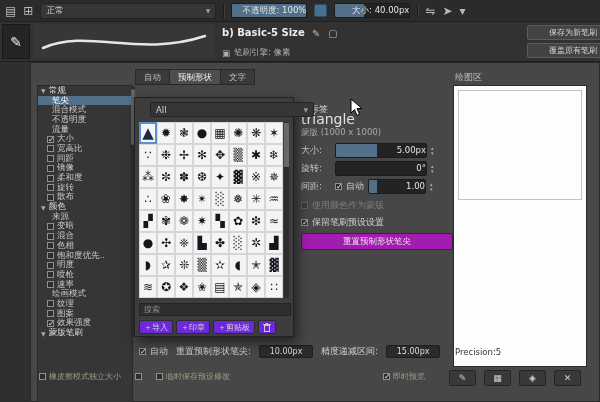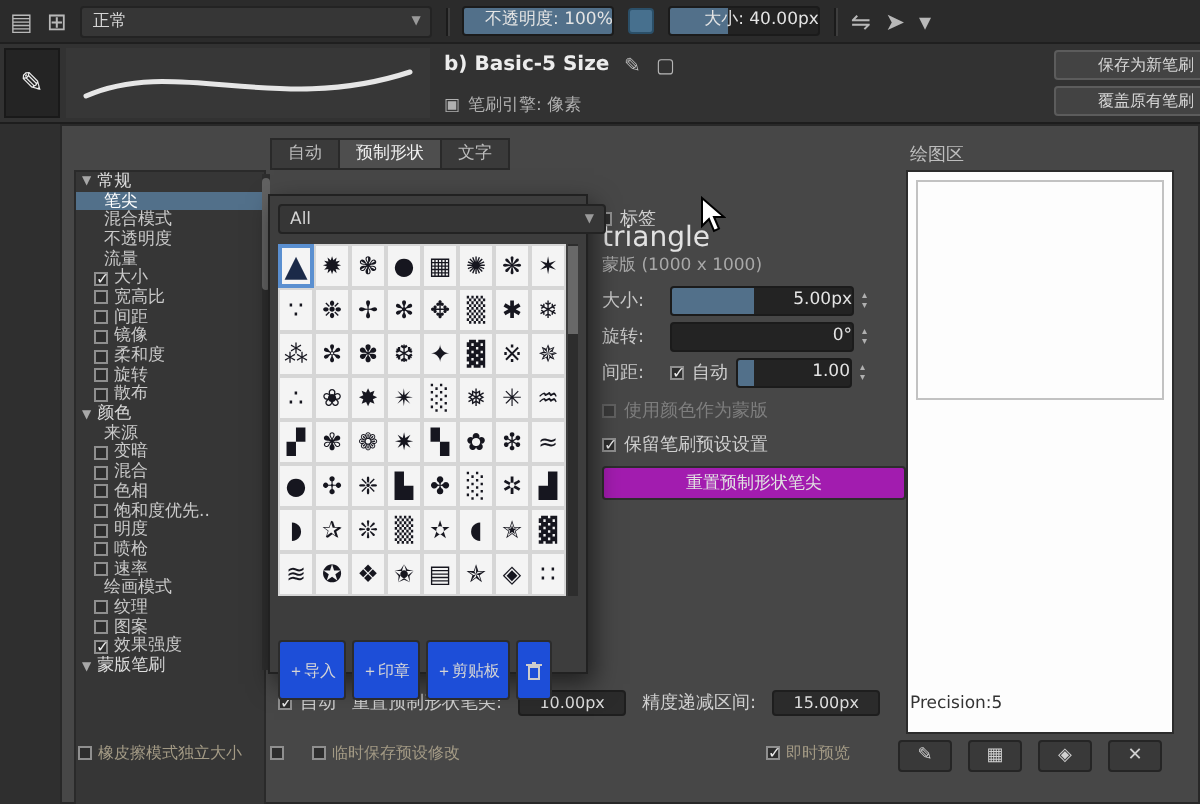--- a/index.html
+++ b/index.html
@@ -54,34 +54,34 @@
   .lscroll .thumb{position:absolute;left:0;top:2px;width:4px;height:56px;background:#626262;border-radius:2px}
   
   .tabs{position:absolute;left:104px;top:6px;display:flex}
   .tab{height:16px;padding:0 8px;line-height:15px;background:#3a3a3a;border:1px solid #292929;
     border-right:none;color:#bdbdbd;font-size:8.5px}
   .tab:last-child{border-right:1px solid #292929}
   .tab.active{background:#4e4e4e;color:#f0f0f0}
   
   .popup{position:absolute;left:103px;top:34px;width:160px;height:240px;background:#3d3d3d;
     border:1px solid #212121;box-shadow:3px 5px 12px rgba(0,0,0,.55);z-index:10}
-  .popup .combo{position:absolute;left:4px;top:4px;width:164px;height:15px}
+  .popup .combo{position:absolute;left:15px;top:4px;width:164px;height:15px}
   .grid{position:absolute;left:4px;top:24px;width:144px;height:176px;display:grid;
     grid-template-columns:repeat(8,18px);grid-auto-rows:22px;background:#e9e9e9;overflow:hidden}
   .cell{display:flex;align-items:center;justify-content:center;background:#f4f4f4;
     box-shadow:inset 0 0 0 1px #d6d6d6;font-size:12px;color:#16161f;overflow:hidden}
   .cell.sel{box-shadow:inset 0 0 0 2px #5a8fd0;font-size:15px;color:#1b2a48}
   .gscroll{position:absolute;right:4px;top:24px;width:5px;height:176px;background:#2d2d2d}
   .gscroll .thumb{position:absolute;left:0;top:1px;width:5px;height:44px;background:#686868}
   .searchrow{position:absolute;left:4px;top:205px;width:152px;height:13px;background:#2f2f2f;
     border:1px solid #232323;color:#cfcfcf;font-size:8px;padding:0 4px;outline:none;
     font-family:"DejaVu Sans","Liberation Sans",sans-serif}
   .searchrow::placeholder{color:#8b8b8b}
   .popbtns{position:absolute;left:4px;top:222px;display:flex;gap:3px;align-items:center}
-  .pbtn{height:30px;background:#1d4ed8;border:1px solid #2c2c2c;border-radius:2px;color:#d5d5d5;
+  .pbtn{height:14px;background:#6d28d9;border:1px solid #2c2c2c;border-radius:2px;color:#d5d5d5;
     font-size:8px;display:flex;align-items:center;padding:0 4px;gap:2px;white-space:nowrap}
   
   .cbrow{display:flex;align-items:center;gap:4px;white-space:nowrap}
   .rp-row{position:absolute;display:flex;align-items:center;gap:4px}
   .rp-label{color:#c9c9c9;width:30px}
   .spin{display:flex;flex-direction:column;justify-content:center;color:#b0b0b0;
     font-size:5px;line-height:5px}
   .btn{background:#a21caf;border:1px solid #2d2d2d;border-radius:2px;color:#e2e2e2;
     display:flex;align-items:center;justify-content:center;font-size:8.5px}
   .dis-label{color:#7e7e7e}
@@ -331,20 +331,21 @@
           <div class="cell">❖</div>
           <div class="cell">✬</div>
           <div class="cell">▤</div>
           <div class="cell">✯</div>
           <div class="cell">◈</div>
           <div class="cell">∷</div>
         </div>
       <div class="gscroll">
           <div class="thumb"></div>
         </div>
+      <input class="searchrow" placeholder="搜索" style="">
       <div class="popbtns">
         <div class="pbtn">＋导入</div>
         <div class="pbtn">＋印章</div>
         <div class="pbtn">＋剪贴板</div>
         <div class="pbtn">
           <svg width="8" height="9" viewBox="0 0 8 9">
             <rect x="1.5" y="2.5" width="5" height="6" fill="none" stroke="#ccc"></rect>
             <line x1="0" y1="1.5" x2="8" y2="1.5" stroke="#ccc"></line>
             <line x1="3" y1="0.5" x2="5" y2="0.5" stroke="#ccc"></line>
           </svg>

